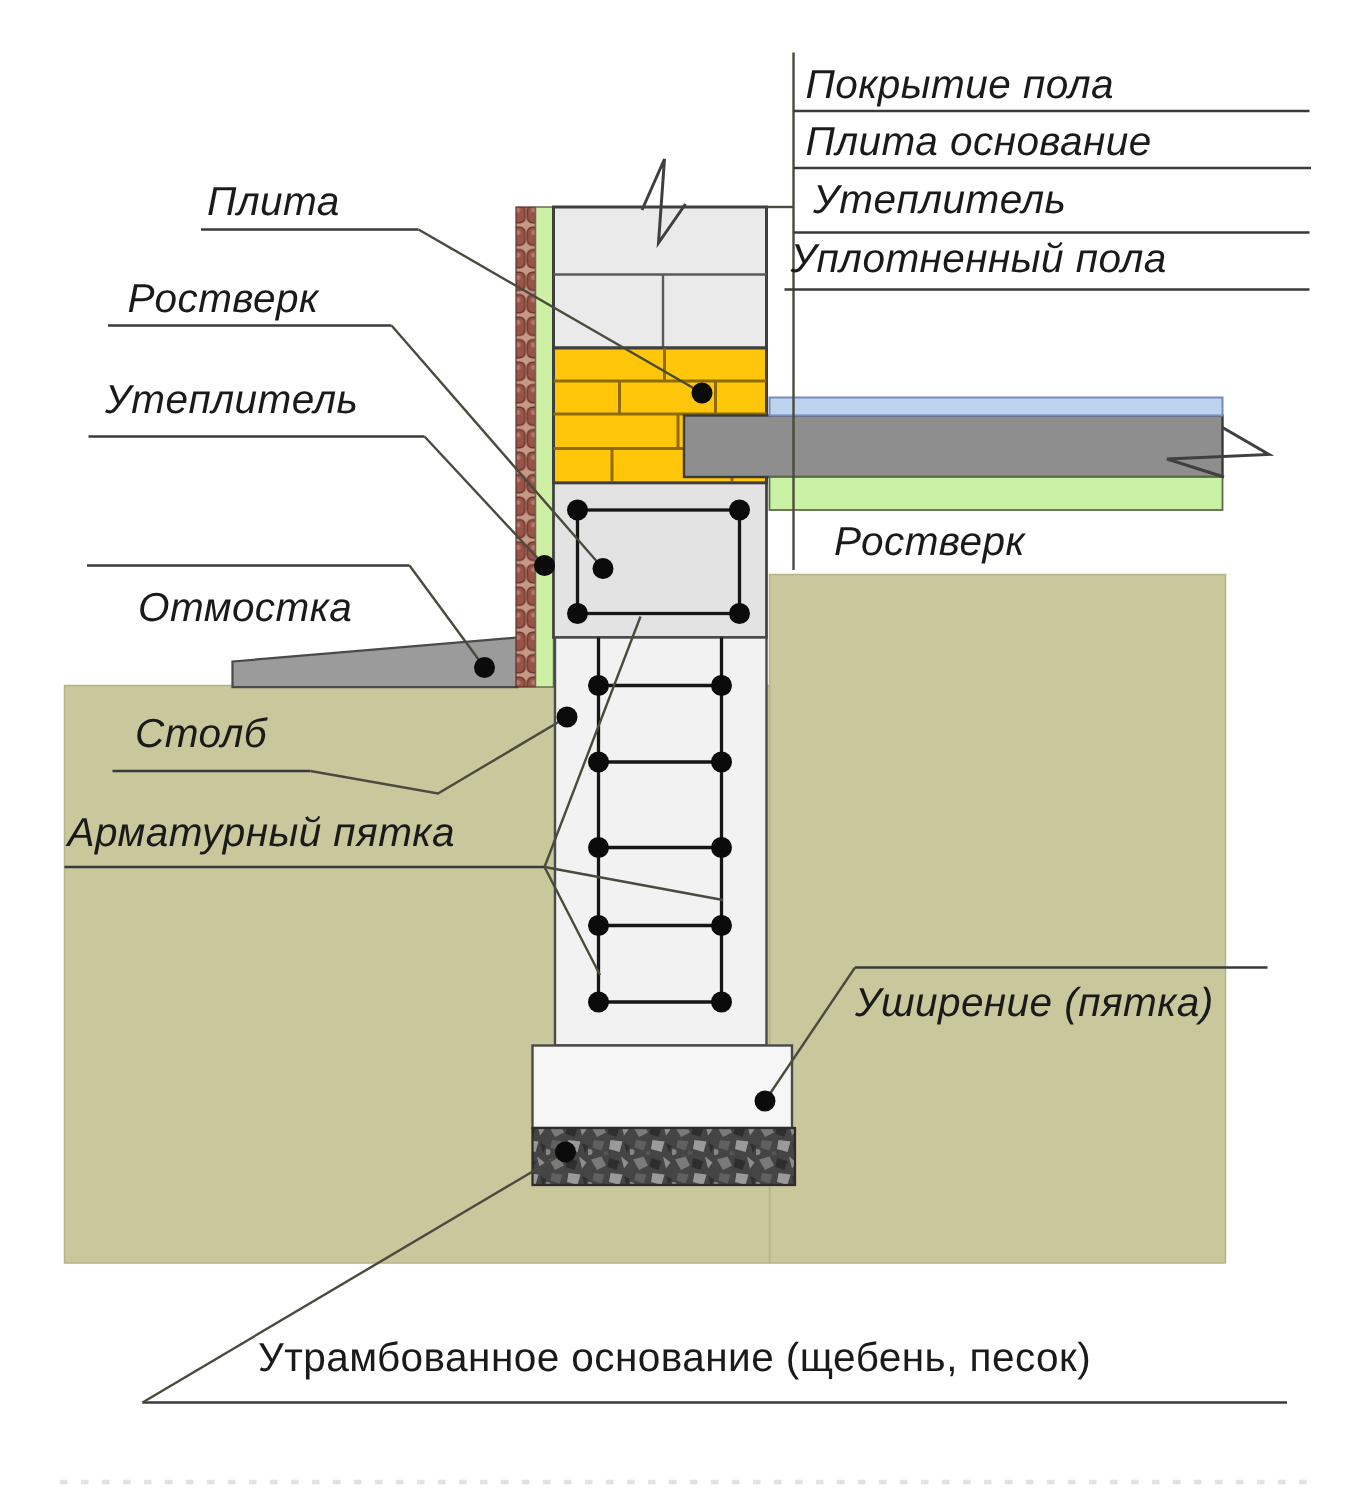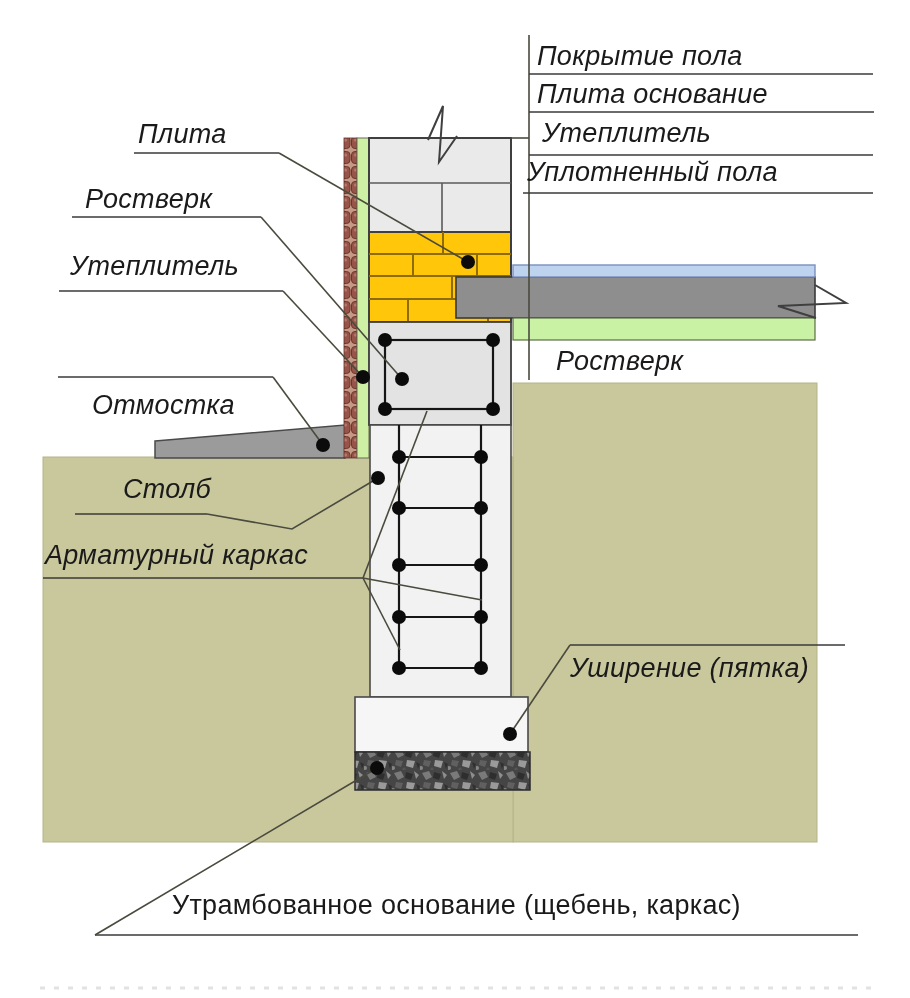--- a/index.html
+++ b/index.html
@@ -176,24 +176,24 @@
       <circle class="dot" cx="377" cy="768" r="7"></circle>
 
       <line x1="40" y1="988" x2="880" y2="988" stroke="#e3e1e1" stroke-width="3" stroke-dasharray="5 9"></line>
     </g>
   </svg>
 
   <div class="label" style="left:138px;top:120px;">Плита</div>
   <div class="label" style="left:85px;top:185px;">Ростверк</div>
   <div class="label" style="left:70px;top:252px;">Утеплитель</div>
   <div class="label" style="left:92px;top:343px;margin-top:48px;">Отмостка</div>
-  <div class="label" style="left:90px;top:475px;margin-left:33px;">Столб</div>
-  <div class="label" style="left:45px;top:541px;">Арматурный каркас</div>
+  <div class="label" style="left:90px;top:475px;">Столб</div>
+  <div class="label" style="left:45px;top:541px;">Арматурный пятка</div>
 
   <div class="label" style="left:537px;top:42px;">Покрытие пола</div>
   <div class="label" style="left:537px;top:80px;">Плита основание</div>
   <div class="label" style="left:542px;top:119px;">Утеплитель</div>
   <div class="label" style="left:527px;top:158px;">Уплотненный пола</div>
 
   <div class="label" style="left:556px;top:347px;">Ростверк</div>
   <div class="label" style="left:570px;top:606px;margin-top:48px;">Уширение (пятка)</div>
-  <div class="label upright" style="left:172px;top:891px;">Утрамбованное основание (щебень, каркас)</div>
+  <div class="label upright" style="left:172px;top:891px;">Утрамбованное основание (щебень, песок)</div>
 </div>
 
 </body></html>

